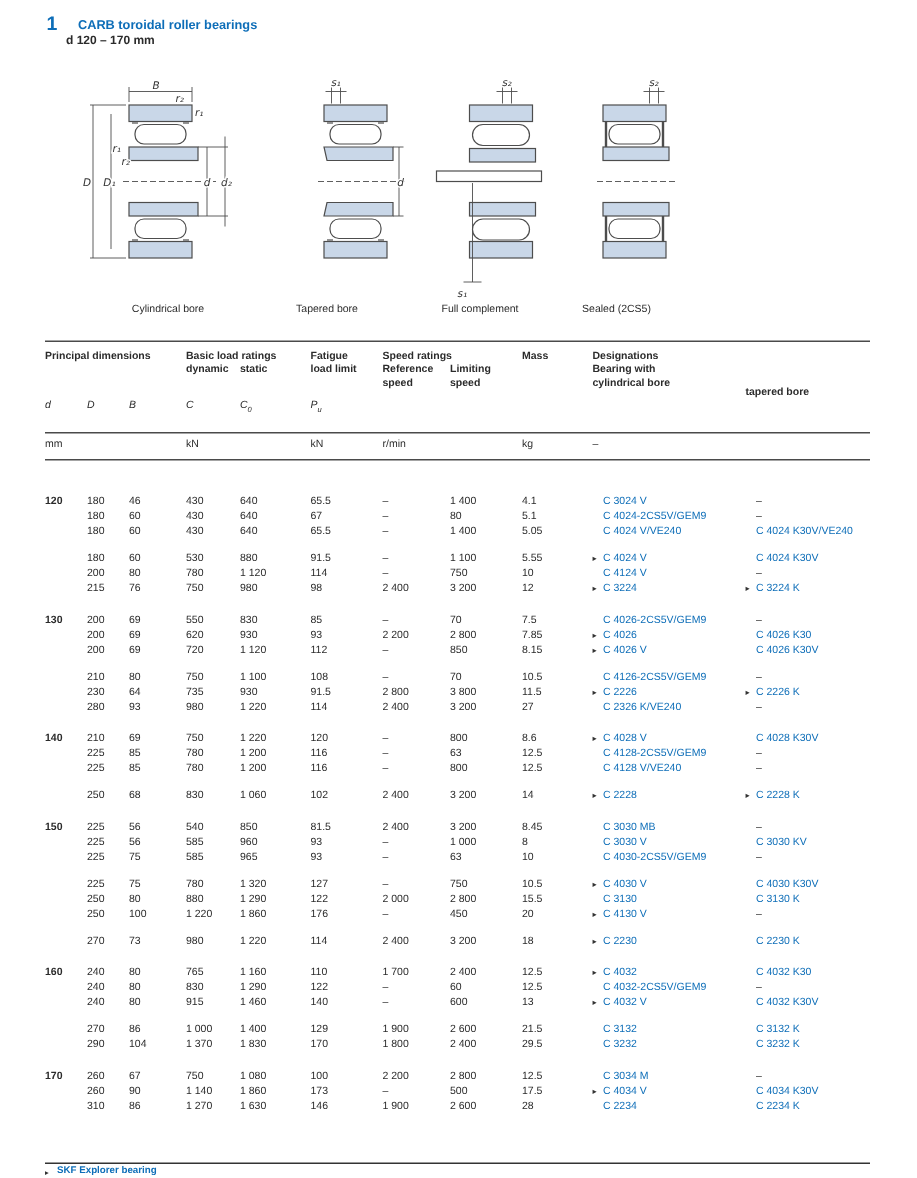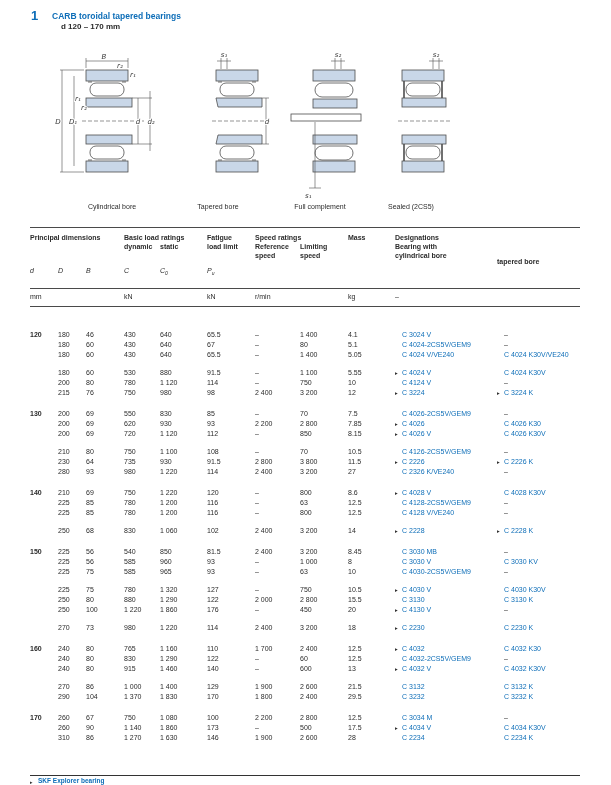--- a/index.html
+++ b/index.html
@@ -36,22 +36,22 @@
   .dash-cell{color:var(--ink);}
   
   .foot-rule{position:absolute;left:30px;width:550px;border-top:1px solid #333;}
   .footnote{position:absolute;font-size:6.5px;font-weight:bold;color:var(--blue);white-space:nowrap;}
   .footnote .arrow{font-size:5px;width:8px;}
 </style>
 </head>
 <body>
 
 <div class="abs chap-num" style="left:31px;top:8px;">1</div>
-<div class="abs page-title" style="left:52px;top:11px;">CARB toroidal tapered bearings</div>
-<div class="abs page-subtitle" style="left:61px;top:22px;">d 120 – 170 mm</div>
+<div class="abs page-title" style="left:52px;top:11px;">CARB toroidal roller bearings</div>
+<div class="abs page-subtitle" style="left:44px;top:22px;">d 120 – 170 mm</div>
 
 <div class="abs" style="left:0;top:0;width:611px;height:220px;">
 
   <svg class="abs" style="left:48px;top:50px;" width="118" height="150" viewBox="0 0 118 150">
     <g stroke="#4d4d4d" stroke-width="0.8">
       <rect x="38" y="20" width="42" height="11" fill="#c9d7e8"></rect>
       <rect x="42" y="33" width="34" height="13" rx="6" fill="#fff"></rect>
       <rect x="38" y="48" width="46" height="9" fill="#c9d7e8"></rect>
       <rect x="38" y="85" width="46" height="9" fill="#c9d7e8"></rect>
       <rect x="42" y="96" width="34" height="13" rx="6" fill="#fff"></rect>

